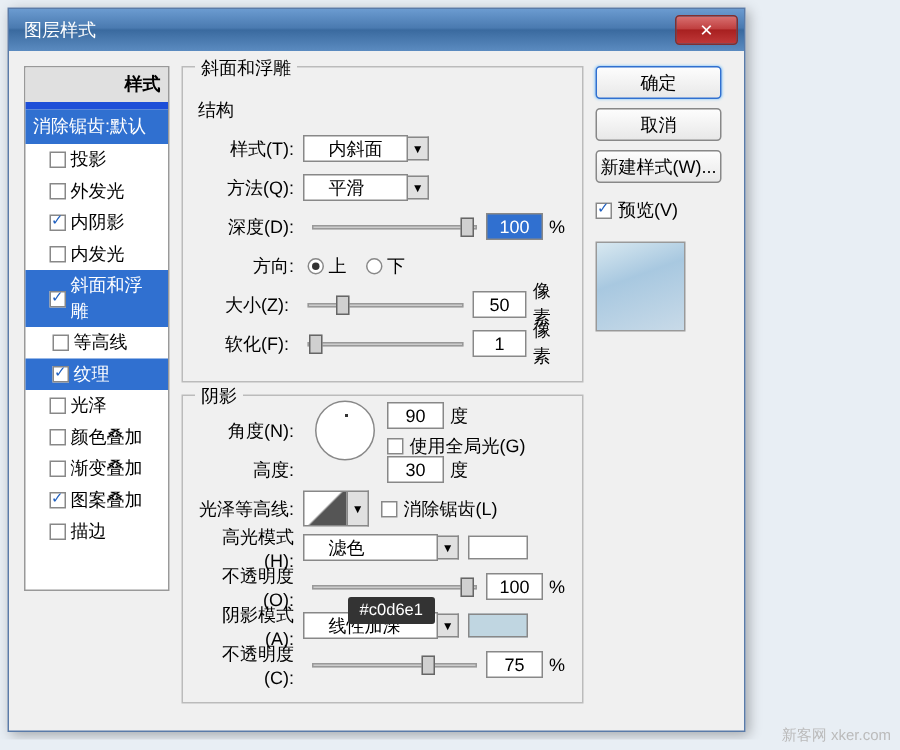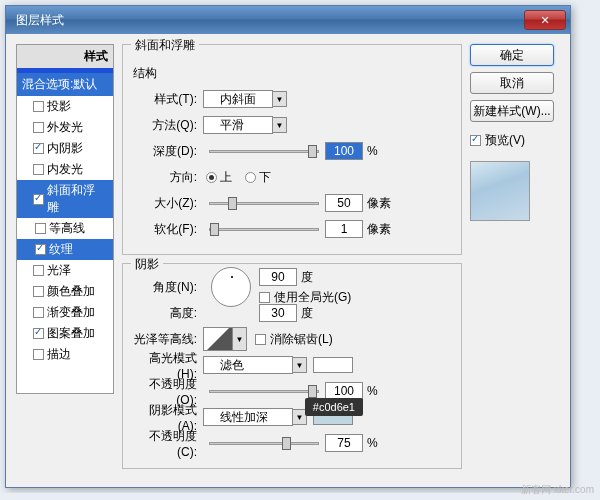--- a/index.html
+++ b/index.html
@@ -1,17 +1,17 @@
 <!DOCTYPE html>
 <html><head>
 <meta charset="utf-8">
 <style>
 *{box-sizing:border-box;margin:0;padding:0;font-family:"Microsoft YaHei",SimSun,sans-serif;font-size:12px}
 body{background:#e8eef4;padding:5px}
-.window{width:566px;background:#f0f0f0;border:1px solid #5a7ba8;box-shadow:2px 2px 8px rgba(0,0,0,0.3)}
+.window{width:492px;background:#f0f0f0;border:1px solid #5a7ba8;box-shadow:2px 2px 8px rgba(0,0,0,0.3)}
 .titlebar{height:28px;background:linear-gradient(#6b9bd0,#4a7ab0 45%,#3a6a9f 50%,#5b8bc0);display:flex;align-items:center;padding:0 4px;color:#fff}
 .titlebar-text{flex:1;padding-left:6px;font-size:12px}
 .close-btn{width:42px;height:20px;background:linear-gradient(#d87070,#c04040 45%,#a82020 50%,#c03838);border:1px solid #803030;border-radius:3px;display:flex;align-items:center;justify-content:center;color:#fff;font-size:11px;cursor:pointer}
 .body{display:flex;padding:10px;gap:8px}
 .left{width:98px}
 .style-list{border:1px solid #999;background:#fff;height:350px}
 .style-hdr{background:#e0e0e0;border-bottom:5px solid #1d4ed8;padding:3px 5px;font-weight:bold;text-align:right}
 .style-sel{background:#3070d0;color:#fff;padding:3px 5px}
 .style-item{padding:2px 16px;display:flex;align-items:center;gap:3px}
 .style-item.sub{padding-left:18px}
@@ -49,21 +49,21 @@
 
 <div class="window">
   <div class="titlebar">
     <span class="titlebar-text">图层样式</span>
     <div class="close-btn">✕</div>
   </div>
   <div class="body">
     <div class="left">
       <div class="style-list">
         <div class="style-hdr">样式</div>
-        <div class="style-sel">混合选项:默认</div>
+        <div class="style-sel">消除锯齿:默认</div>
         <div id="style-items">
             <div class="style-item">
               <span class="cb"></span>
               <span>投影</span>
             </div>
             <div class="style-item">
               <span class="cb"></span>
               <span>外发光</span>
             </div>
             <div class="style-item">

